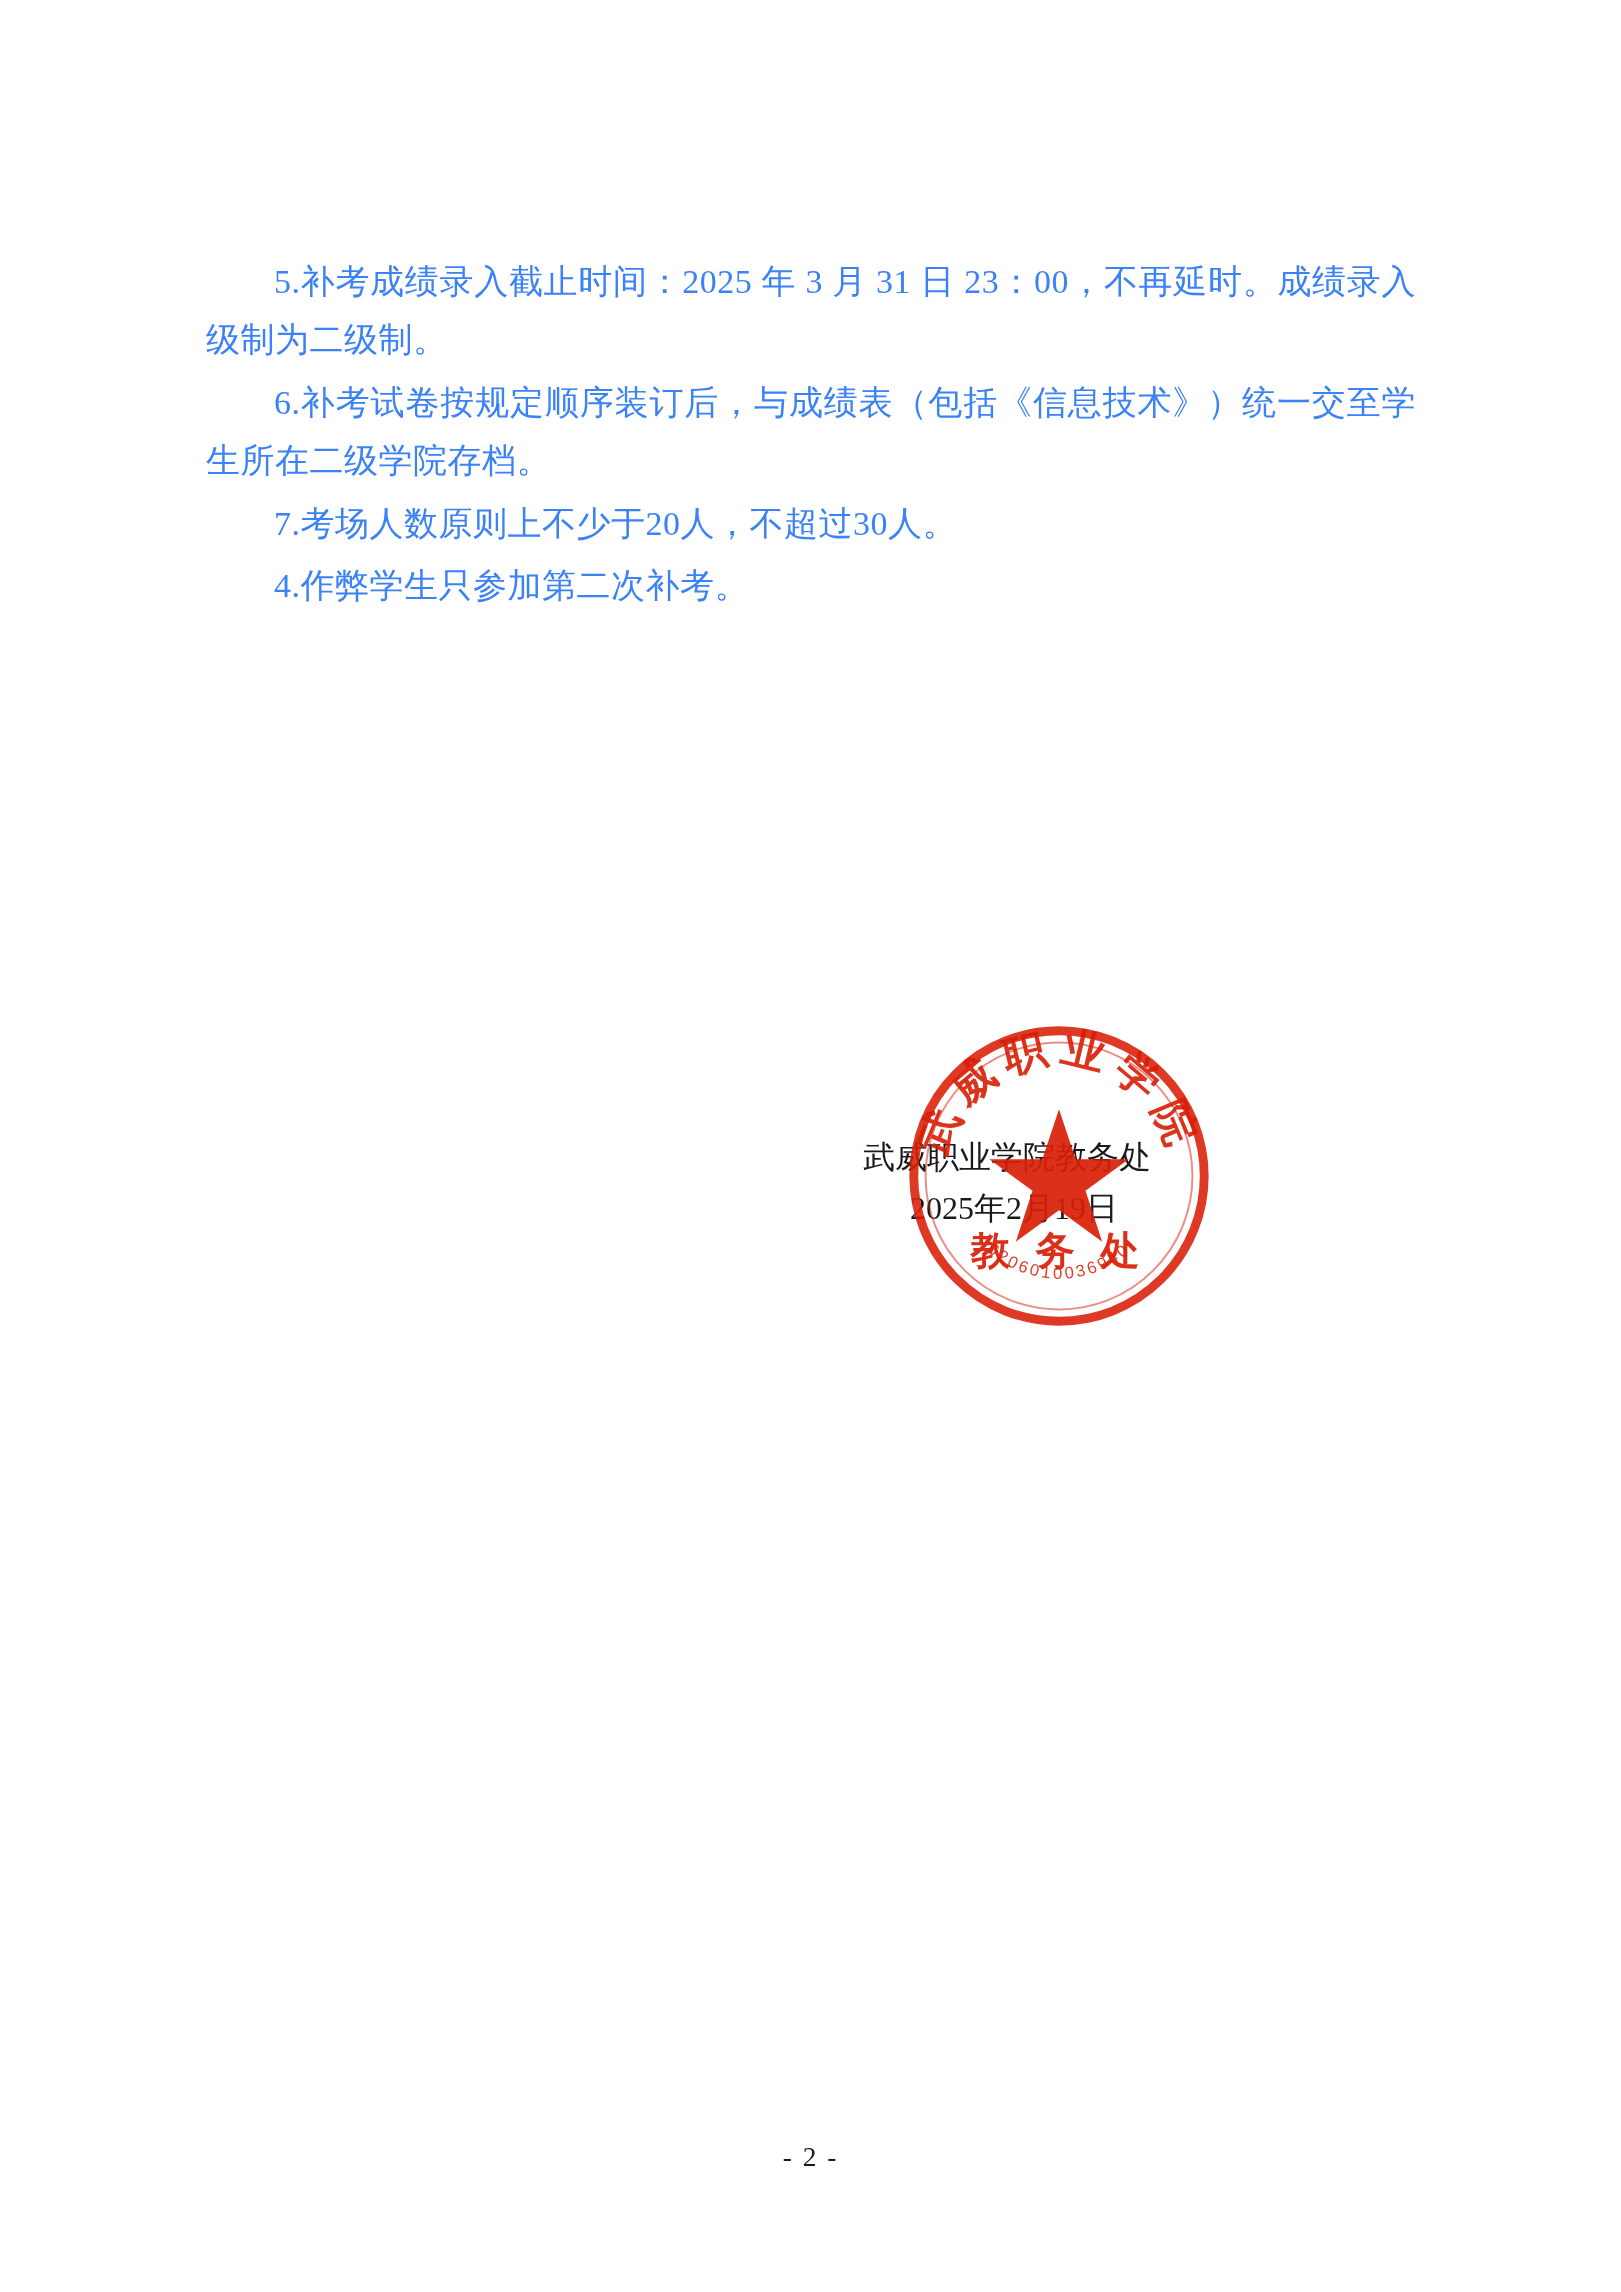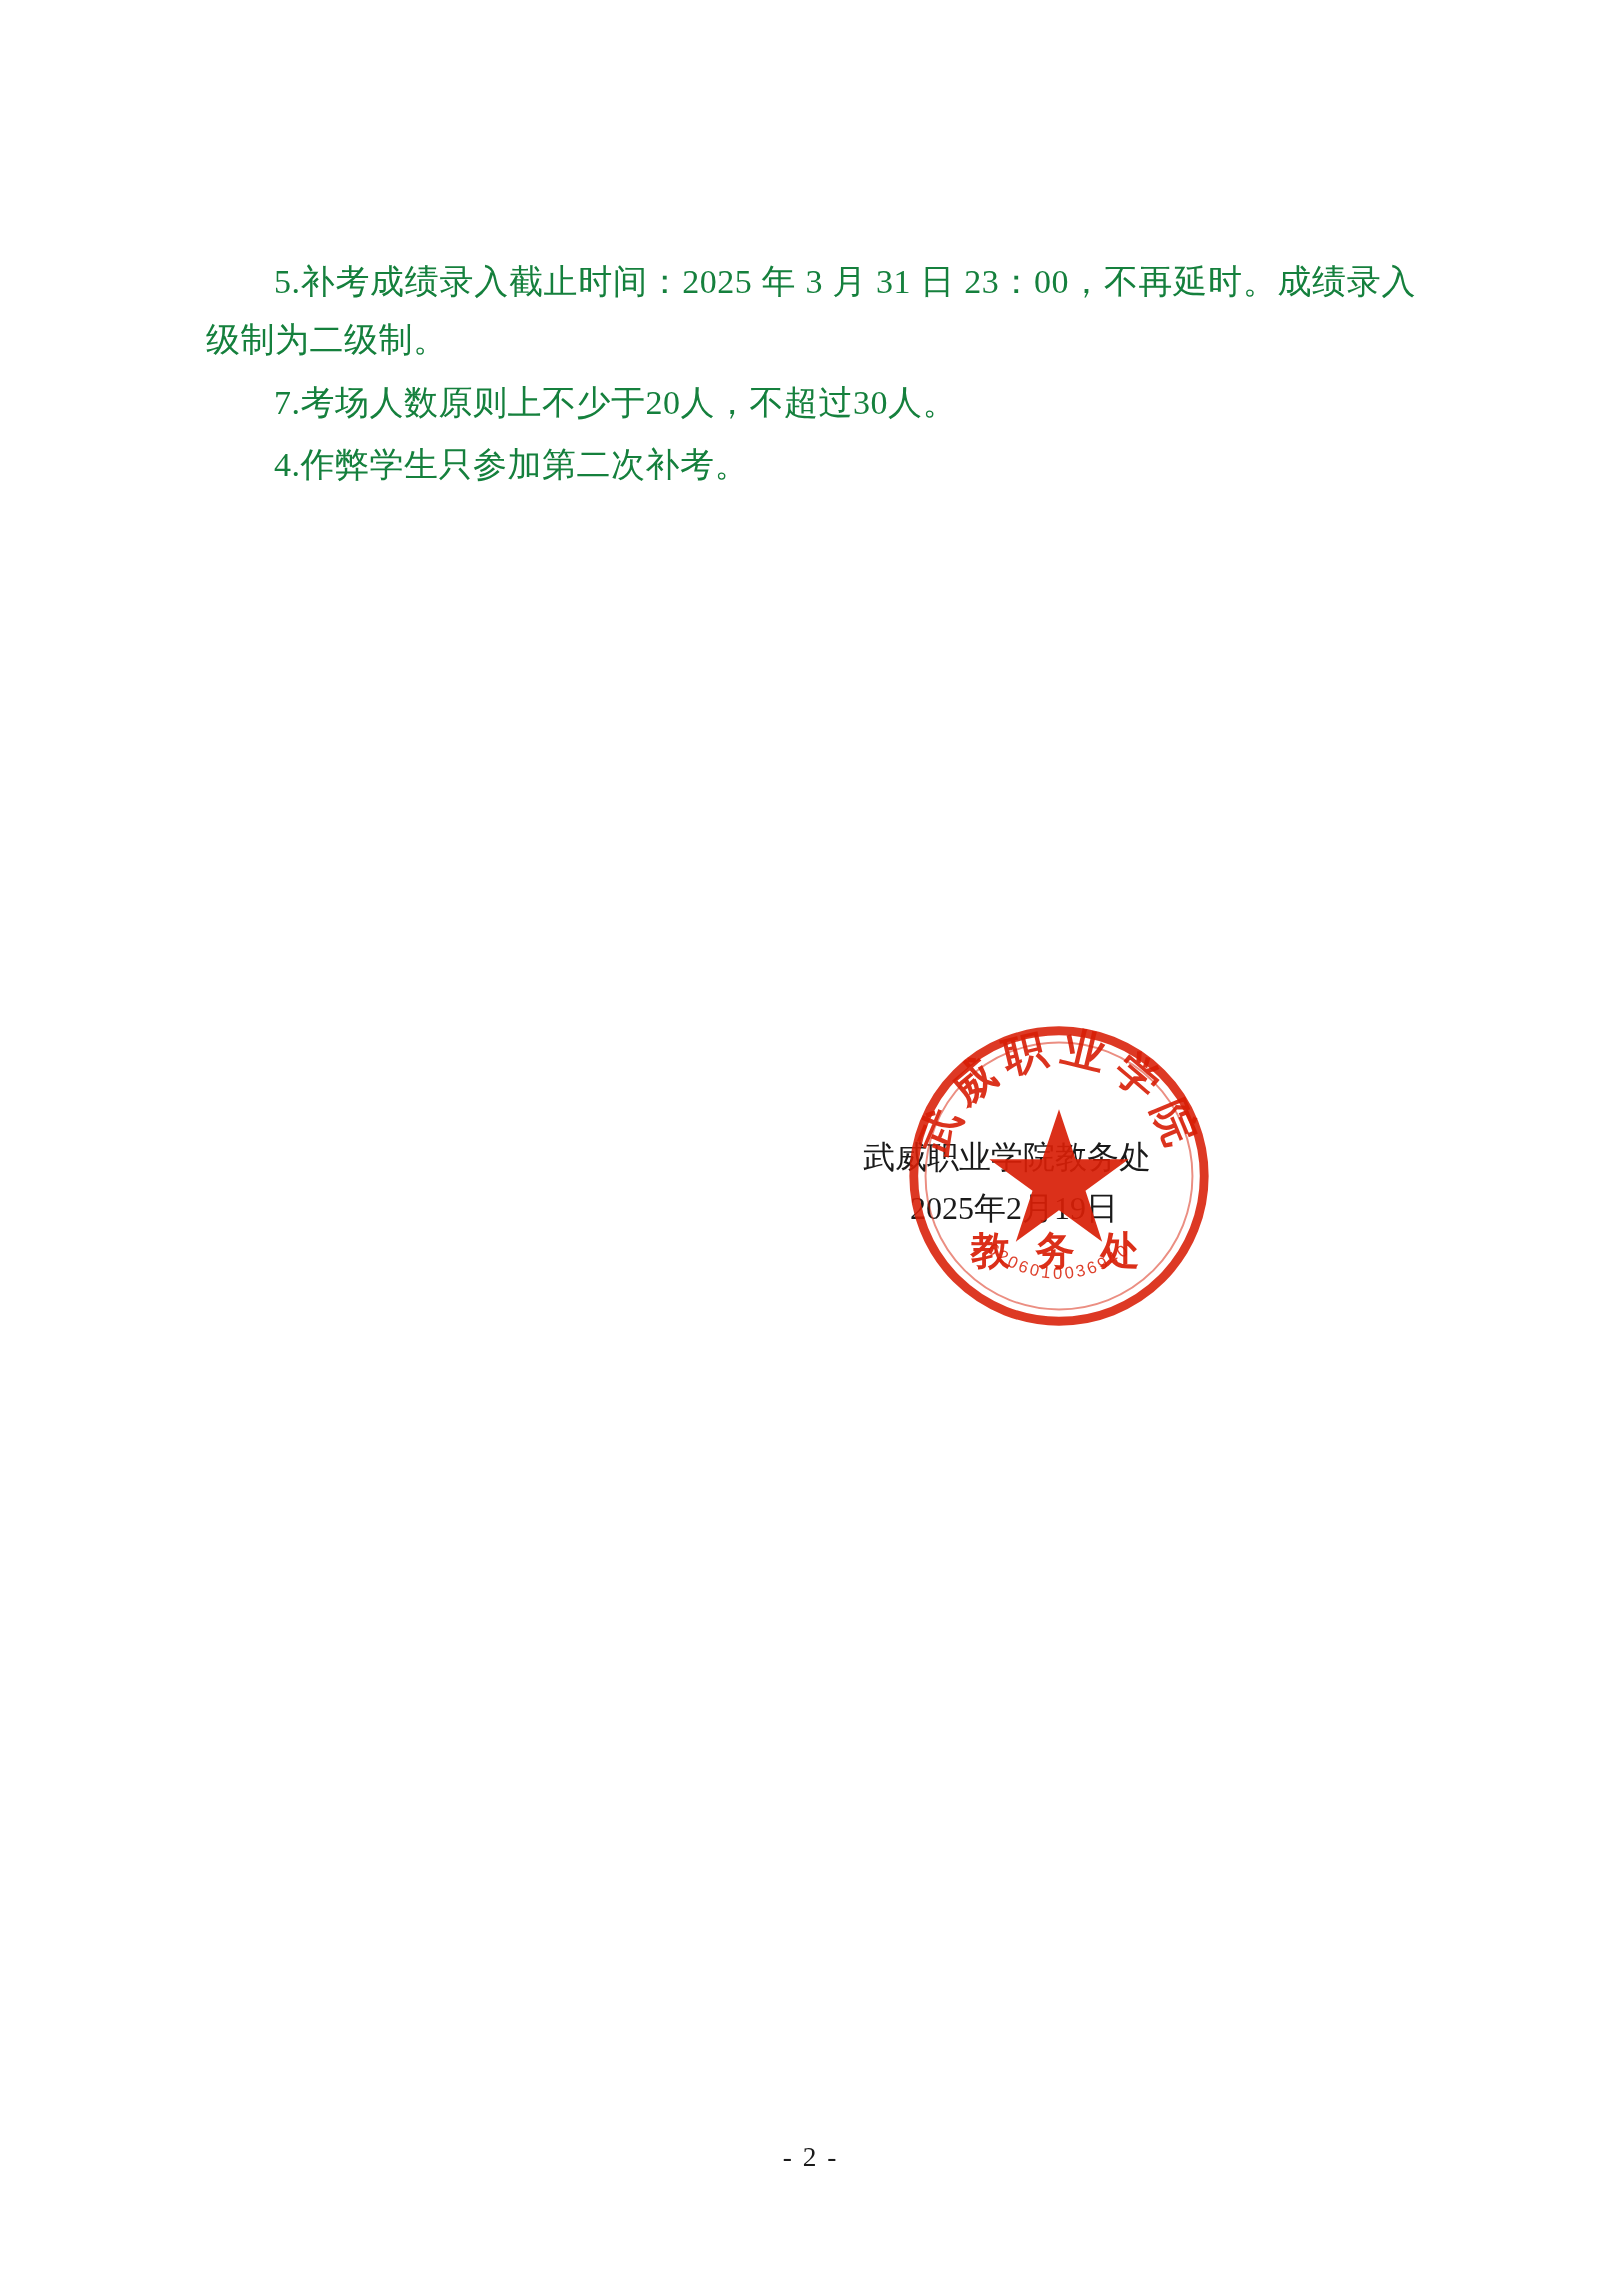--- a/index.html
+++ b/index.html
@@ -30,21 +30,21 @@
     width: 1210px;
   }
   .para {
     font-size: 34px;
     line-height: 1.72;
     text-align: justify;
     text-justify: inter-ideograph;
     text-indent: 2em;
     margin: 0 0 3.9px 0;
     letter-spacing: 0.5px;
-    color: #15803d;
+    color: #3b82f6;
   }
   .signature-block {
     position: absolute;
     left: 863px;
     top: 1132px;
     width: 461px;
     text-align: left;
   }
   .sig-line {
     font-size: 32px;
@@ -84,20 +84,21 @@
     letter-spacing: 2px;
   }
 </style>
 </head>
 <body>
 
 <div class="page">
 
   <div class="content">
     <p class="para">5.补考成绩录入截止时间：2025 年 3 月 31 日 23：00，不再延时。成绩录入级制为二级制。</p>
+    <p class="para">6.补考试卷按规定顺序装订后，与成绩表（包括《信息技术》）统一交至学生所在二级学院存档。</p>
     <p class="para">7.考场人数原则上不少于20人，不超过30人。</p>
     <p class="para">4.作弊学生只参加第二次补考。</p>
   </div>
 
   <div class="signature-block">
     <div class="sig-line">武威职业学院教务处</div>
     <div class="sig-date">2025年2月19日</div>
   </div>
 
   <div class="seal">

